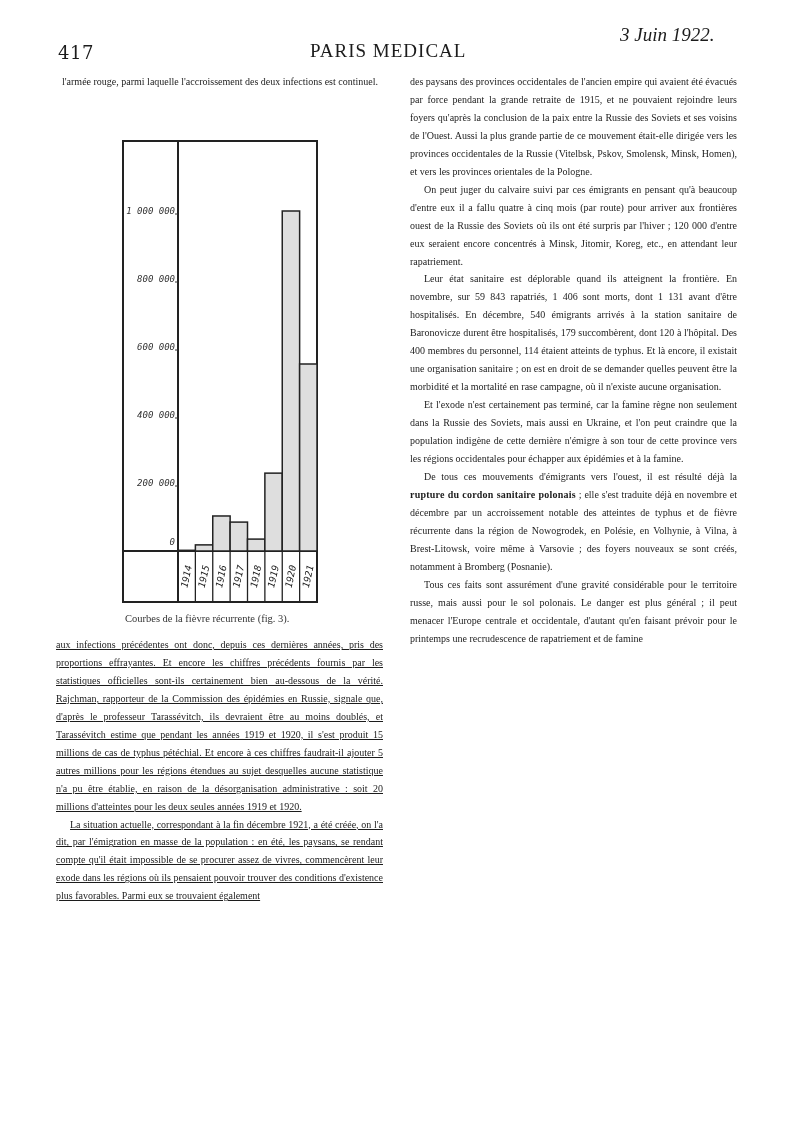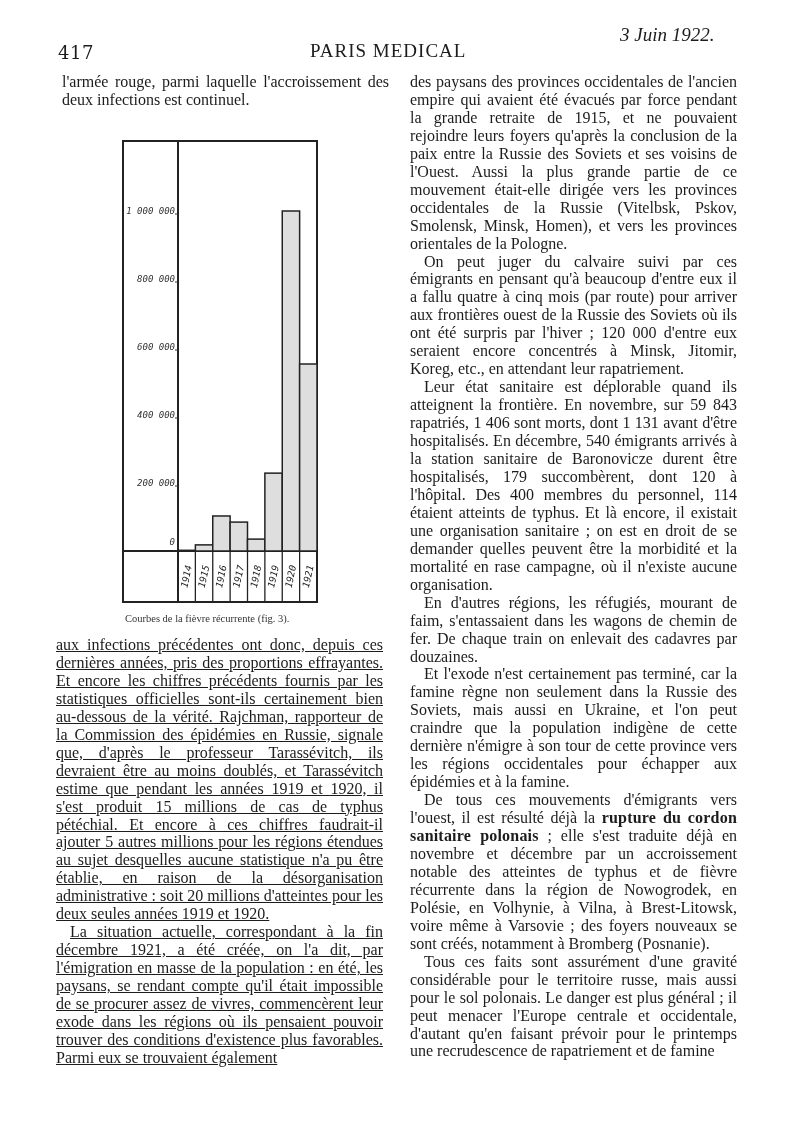--- a/index.html
+++ b/index.html
@@ -1,21 +1,21 @@
 <!DOCTYPE html>
 <html><head>
 <meta charset="utf-8">
 <style>
   html, body { margin: 0; padding: 0; background: #ffffff; }
   body { width: 800px; height: 1146px; position: relative; overflow: hidden;
          font-family: "DejaVu Serif", "Liberation Serif", serif; color: #1c1c1c; }
   .page-num { position: absolute; left: 58px; top: 42px; font-size: 18px; letter-spacing: 0.5px; }
   .running-title { position: absolute; left: 310px; top: 40px; font-size: 19px; letter-spacing: 1px; font-family: "Liberation Serif", serif; }
   .running-date { position: absolute; left: 620px; top: 24px; font-size: 19px; font-style: italic; font-family: "Liberation Serif", serif; }
-  .col { position: absolute; width: 327px; font-size: 16px; line-height: 17.95px; text-align: justify; font-family: "Liberation Serif", serif; }
+  .col { position: absolute; width: 327px; font-size: 10px; line-height: 17.95px; text-align: justify; font-family: "Liberation Serif", serif; }
   .col p { margin: 0; text-indent: 0; }
   .col p.indent { text-indent: 14px; }
   .col p.cont { text-indent: 0; }
   .left-top { left: 62px; top: 73px; }
   .left-bottom { left: 56px; top: 636px; text-decoration: underline; }
   .right { left: 410px; top: 73px; }
   b.bold { font-weight: bold; letter-spacing: 0.2px; }
   .figure { position: absolute; left: 118px; top: 136px; width: 205px; height: 475px; }
   .figure svg { position: absolute; left: 0; top: 0; }
   .caption { position: absolute; left: 125px; top: 613px; font-size: 10.5px; font-family: "Liberation Serif", serif; color: #333; }
@@ -85,17 +85,16 @@
 
 <div class="col left-bottom">
   <p class="cont">aux infections précédentes ont donc, depuis ces dernières années, pris des proportions effrayantes. Et encore les chiffres précédents fournis par les statistiques officielles sont-ils certainement bien au-dessous de la vérité. Rajchman, rapporteur de la Commission des épidémies en Russie, signale que, d'après le professeur Tarassévitch, ils devraient être au moins doublés, et Tarassévitch estime que pendant les années 1919 et 1920, il s'est produit 15 millions de cas de typhus pétéchial. Et encore à ces chiffres faudrait-il ajouter 5 autres millions pour les régions étendues au sujet desquelles aucune statistique n'a pu être établie, en raison de la désorganisation administrative : soit 20 millions d'atteintes pour les deux seules années 1919 et 1920.</p>
   <p class="indent">La situation actuelle, correspondant à la fin décembre 1921, a été créée, on l'a dit, par l'émigration en masse de la population : en été, les paysans, se rendant compte qu'il était impossible de se procurer assez de vivres, commencèrent leur exode dans les régions où ils pensaient pouvoir trouver des conditions d'existence plus favorables. Parmi eux se trouvaient également</p>
 </div>
 
 <div class="col right">
   <p class="cont">des paysans des provinces occidentales de l'ancien empire qui avaient été évacués par force pendant la grande retraite de 1915, et ne pouvaient rejoindre leurs foyers qu'après la conclusion de la paix entre la Russie des Soviets et ses voisins de l'Ouest. Aussi la plus grande partie de ce mouvement était-elle dirigée vers les provinces occidentales de la Russie (Vitelbsk, Pskov, Smolensk, Minsk, Homen), et vers les provinces orientales de la Pologne.</p>
   <p class="indent">On peut juger du calvaire suivi par ces émigrants en pensant qu'à beaucoup d'entre eux il a fallu quatre à cinq mois (par route) pour arriver aux frontières ouest de la Russie des Soviets où ils ont été surpris par l'hiver ; 120 000 d'entre eux seraient encore concentrés à Minsk, Jitomir, Koreg, etc., en attendant leur rapatriement.</p>
   <p class="indent">Leur état sanitaire est déplorable quand ils atteignent la frontière. En novembre, sur 59 843 rapatriés, 1 406 sont morts, dont 1 131 avant d'être hospitalisés. En décembre, 540 émigrants arrivés à la station sanitaire de Baronovicze durent être hospitalisés, 179 succombèrent, dont 120 à l'hôpital. Des 400 membres du personnel, 114 étaient atteints de typhus. Et là encore, il existait une organisation sanitaire ; on est en droit de se demander quelles peuvent être la morbidité et la mortalité en rase campagne, où il n'existe aucune organisation.</p>
-  <p class="indent">En d'autres régions, les réfugiés, mourant de faim, s'entassaient dans les wagons de chemin de fer. De chaque train on enlevait des cadavres par douzaines.</p>
   <p class="indent">Et l'exode n'est certainement pas terminé, car la famine règne non seulement dans la Russie des Soviets, mais aussi en Ukraine, et l'on peut craindre que la population indigène de cette dernière n'émigre à son tour de cette province vers les régions occidentales pour échapper aux épidémies et à la famine.</p>
   <p class="indent"><span>De tous ces mouvements d'émigrants vers l'ouest, il est résulté déjà la </span><b class="bold">rupture du cordon sanitaire polonais</b><span> ; elle s'est traduite déjà en novembre et décembre par un accroissement notable des atteintes de typhus et de fièvre récurrente dans la région de Nowogrodek, en Polésie, en Volhynie, à Vilna, à Brest-Litowsk, voire même à Varsovie ; des foyers nouveaux se sont créés, notamment à Bromberg (Posnanie).</span></p>
   <p class="indent">Tous ces faits sont assurément d'une gravité considérable pour le territoire russe, mais aussi pour le sol polonais. Le danger est plus général ; il peut menacer l'Europe centrale et occidentale, d'autant qu'en faisant prévoir pour le printemps une recrudescence de rapatriement et de famine</p>
 </div>
 
 </body></html>

